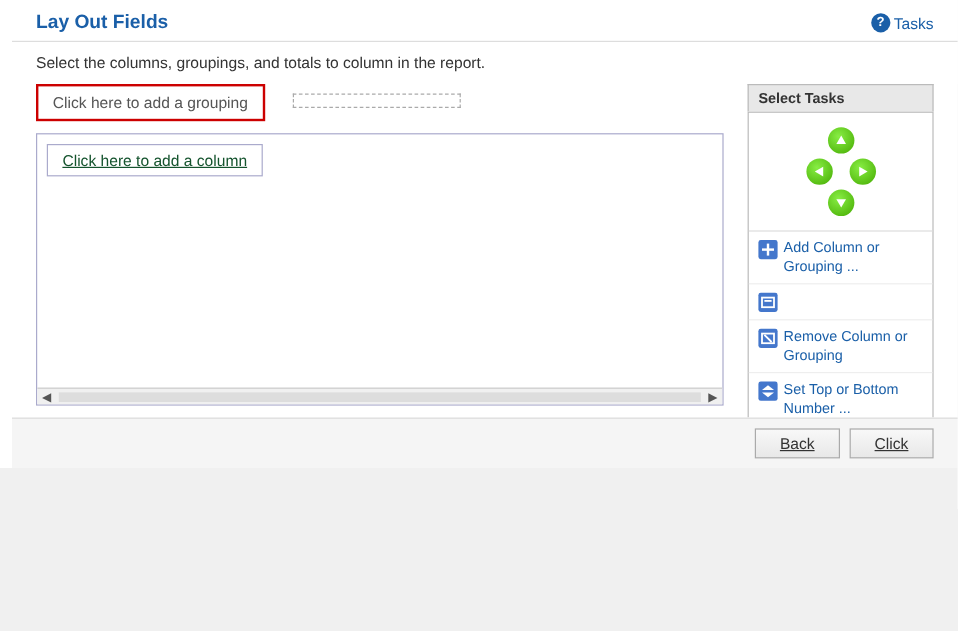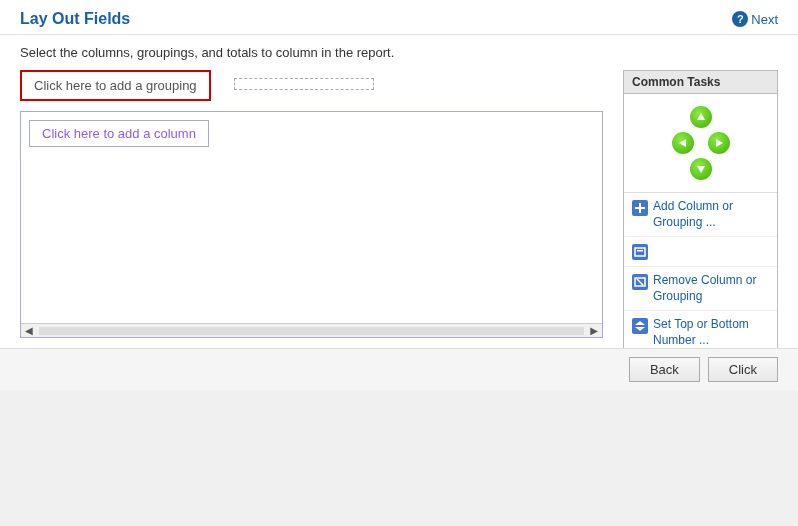--- a/index.html
+++ b/index.html
@@ -14,20 +14,21 @@
       flex-direction: column;
     }
 
     .page-container {
       background: white;
       width: 798px;
       height: 390px;
       display: flex;
       flex-direction: column;
       position: relative;
+      padding-left: 10px;
     }
 
     .header {
       padding: 10px 20px 6px 20px;
       border-bottom: 1px solid #ddd;
       display: flex;
       justify-content: space-between;
       align-items: center;
       background: white;
     }
@@ -125,24 +126,25 @@
 
     .columns-inner {
       flex: 1;
       padding: 8px;
     }
 
     .column-placeholder {
       border: 1px solid #aac;
       background: white;
       padding: 5px 12px;
-      color: #8b5cf6;
+      color: #14532d;
       font-size: 13px;
       display: inline-block;
       cursor: pointer;
+      text-decoration: underline;
     }
 
     .columns-scrollbar {
       height: 14px;
       background: #f0f0f0;
       border-top: 1px solid #ccc;
       display: flex;
       align-items: center;
       padding: 0 2px;
     }
@@ -258,20 +260,21 @@
     }
 
     .btn {
       padding: 4px 20px;
       font-size: 13px;
       border: 1px solid #aaa;
       background: linear-gradient(to bottom, #f8f8f8, #e8e8e8);
       cursor: pointer;
       min-width: 70px;
       color: #333;
+      text-decoration: underline;
     }
 
     .btn-next {
       border: 2px dotted #555;
       background: linear-gradient(to bottom, #f8f8f8, #e8e8e8);
     }
 
     
     .icon-sort {
       background: #4477cc;
@@ -315,21 +318,21 @@
   </style>
 </head>
 <body>
 
 <div class="page-container">
 
   <div class="header">
     <span class="page-title">Lay Out Fields</span>
     <a class="help-link">
       <span class="help-icon">?</span>
-      <span>Next</span>
+      <span>Tasks</span>
     </a>
   </div>
 
   <div class="subtitle">Select the columns, groupings, and totals to column in the report.</div>
 
   <div class="main-content">
 
     <div class="left-panel">
 
       <div class="grouping-area">
@@ -344,21 +347,21 @@
         <div class="columns-scrollbar">
           <span class="scroll-left">◀</span>
           <div class="scroll-track"></div>
           <span class="scroll-right">▶</span>
         </div>
       </div>
 
     </div>
 
     <div class="right-panel">
-      <div class="common-tasks-header">Common Tasks</div>
+      <div class="common-tasks-header">Select Tasks</div>
       <div class="common-tasks-body">
 
         <div class="arrow-nav">
           <div class="arrow-row">
             <div class="arrow-btn">
               <div class="arrow-circle arrow-up">
                 <svg width="12" height="12" viewBox="0 0 12 12">
                     <polygon points="6,2 10,9 2,9" fill="white"></polygon>
                   </svg>
               </div>

